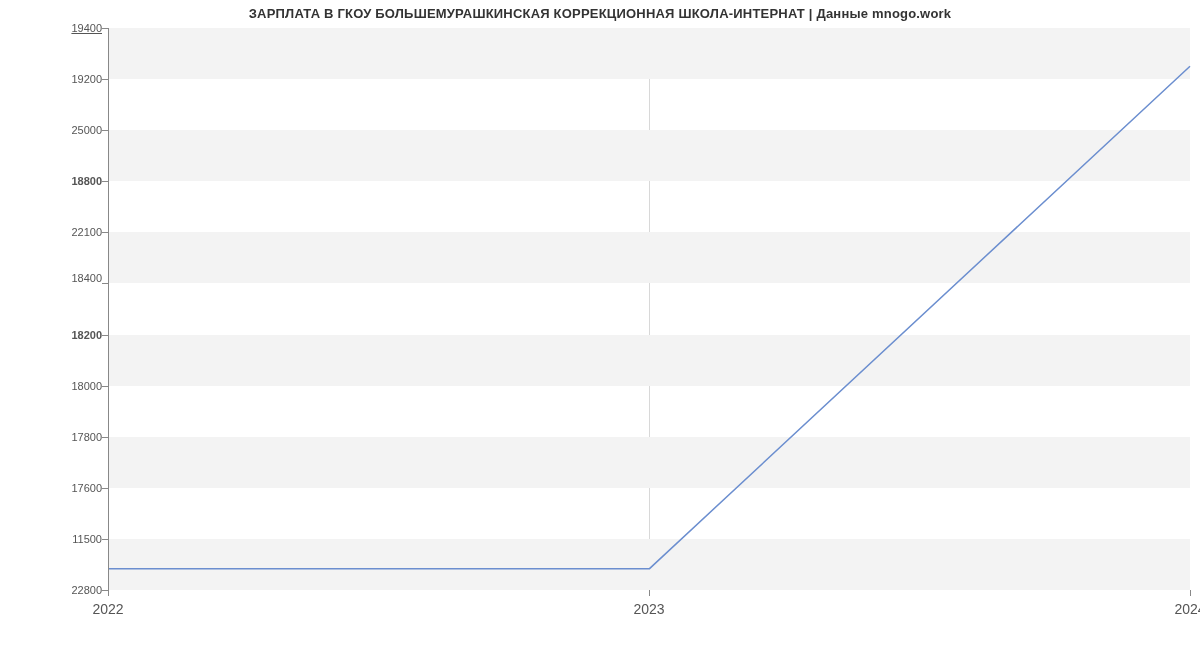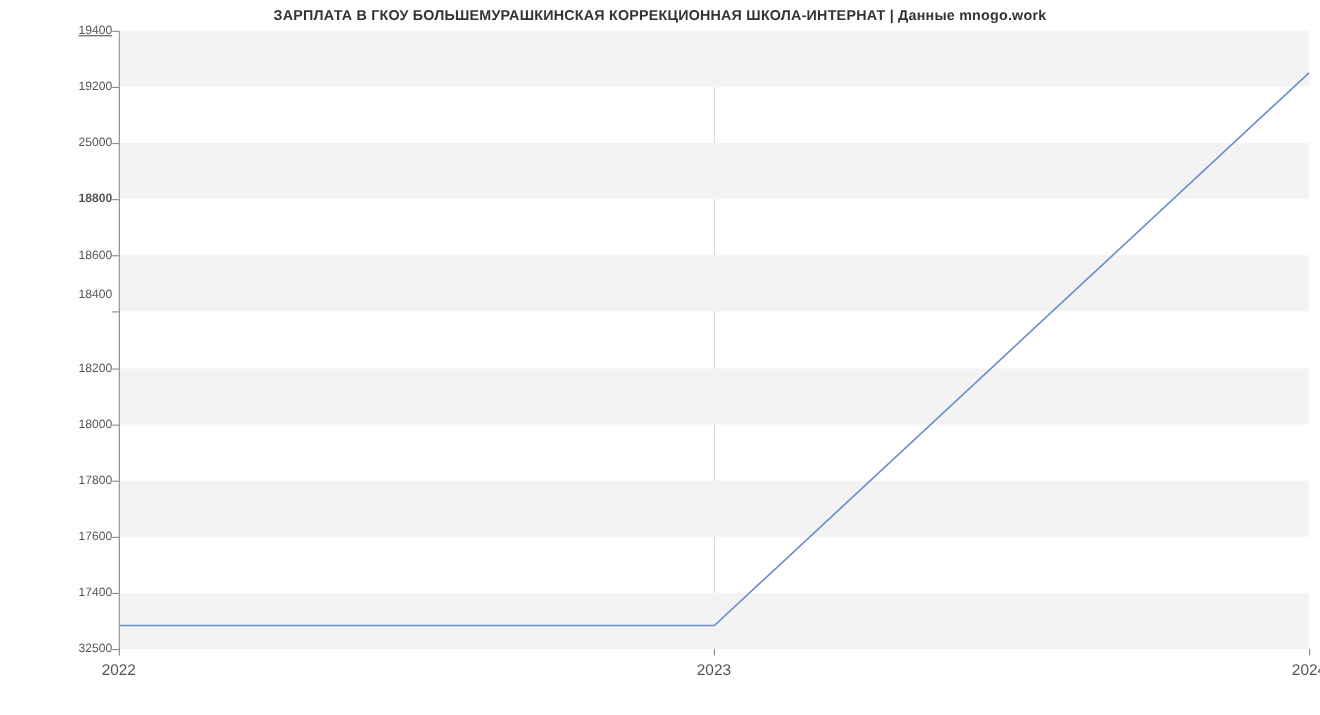--- a/index.html
+++ b/index.html
@@ -106,28 +106,28 @@
     stroke-width: 1.5;
   }
 </style>
 </head>
 <body>
 
 <div class="chart-wrap">
   <div class="title">ЗАРПЛАТА В ГКОУ БОЛЬШЕМУРАШКИНСКАЯ КОРРЕКЦИОННАЯ ШКОЛА-ИНТЕРНАТ | Данные mnogo.work</div>
 
   <div class="yaxis" id="yaxis">
-      <div class="ylabel" style="top: 562px;">32500</div>
-      <div class="ylabel" style="top: 510.909px;">17400</div>
+      <div class="ylabel" style="top: 562px;">22800</div>
+      <div class="ylabel" style="top: 510.909px;">11500</div>
       <div class="ylabel" style="top: 459.818px;">17600</div>
       <div class="ylabel" style="top: 408.727px;">17800</div>
       <div class="ylabel" style="top: 357.636px;">18000</div>
-      <div class="ylabel" style="top: 306.545px;">18200</div>
-      <div class="ylabel" style="top: 240px;">18400</div>
-      <div class="ylabel" style="top: 204.364px;">18600</div>
+      <div class="ylabel" style="top: 306.545px; font-weight: bold;">18200</div>
+      <div class="ylabel" style="top: 250px;">18400</div>
+      <div class="ylabel" style="top: 204.364px;">22100</div>
       <div class="ylabel" style="top: 153.273px; font-weight: bold;">18800</div>
       <div class="ylabel" style="top: 102.182px;">25000</div>
       <div class="ylabel" style="top: 51.0909px; margin-left: 25px;">19200</div>
       <div class="ylabel" style="top: 0px; text-decoration: underline;">19400</div>
     </div>
 
   <div id="xgrids">
       <div class="xgrid" style="left: 649px;"></div>
     </div>
 

